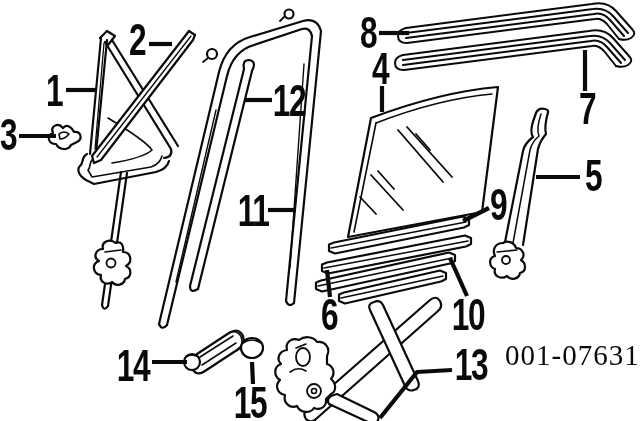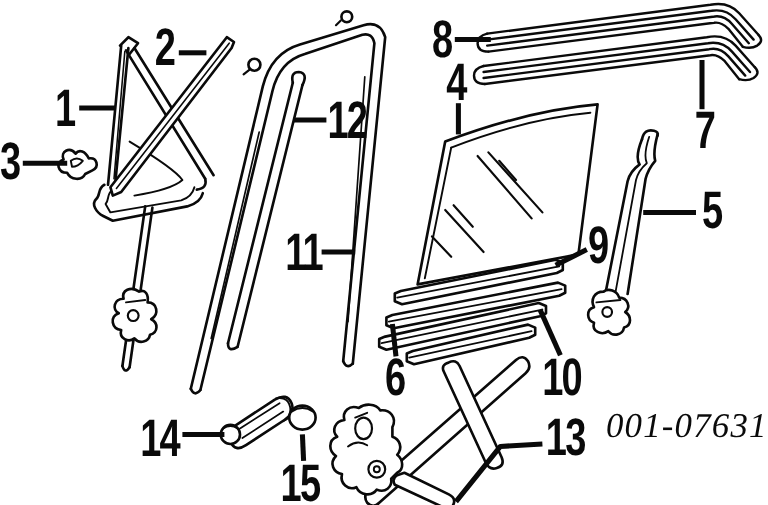--- a/index.html
+++ b/index.html
@@ -8,21 +8,21 @@
     font-family:"Liberation Sans",sans-serif;
   }
   .stage svg{position:absolute;left:0;top:0}
   .callout{
     position:absolute;color:#0a0a0a;font-weight:700;font-size:44px;line-height:.9;
     letter-spacing:-2px;transform:translate(-50%,-50%) scaleX(.72);
     white-space:nowrap;user-select:none;
   }
   .drawing-number{
     position:absolute;left:505px;top:339px;color:#0a0a0a;
-    font-family:"Liberation Serif",serif;font-style:italic;font-size:29px;
+    font-family:"Liberation Serif",serif;font-size:29px;
     letter-spacing:1px;white-space:nowrap;
   }
 </style>
 </head>
 <body>
 
 <div class="stage">
 
   <svg width="640" height="421" viewBox="0 0 640 421" fill="none" stroke="#0a0a0a" stroke-width="2.2" stroke-linecap="round" stroke-linejoin="round">
 

